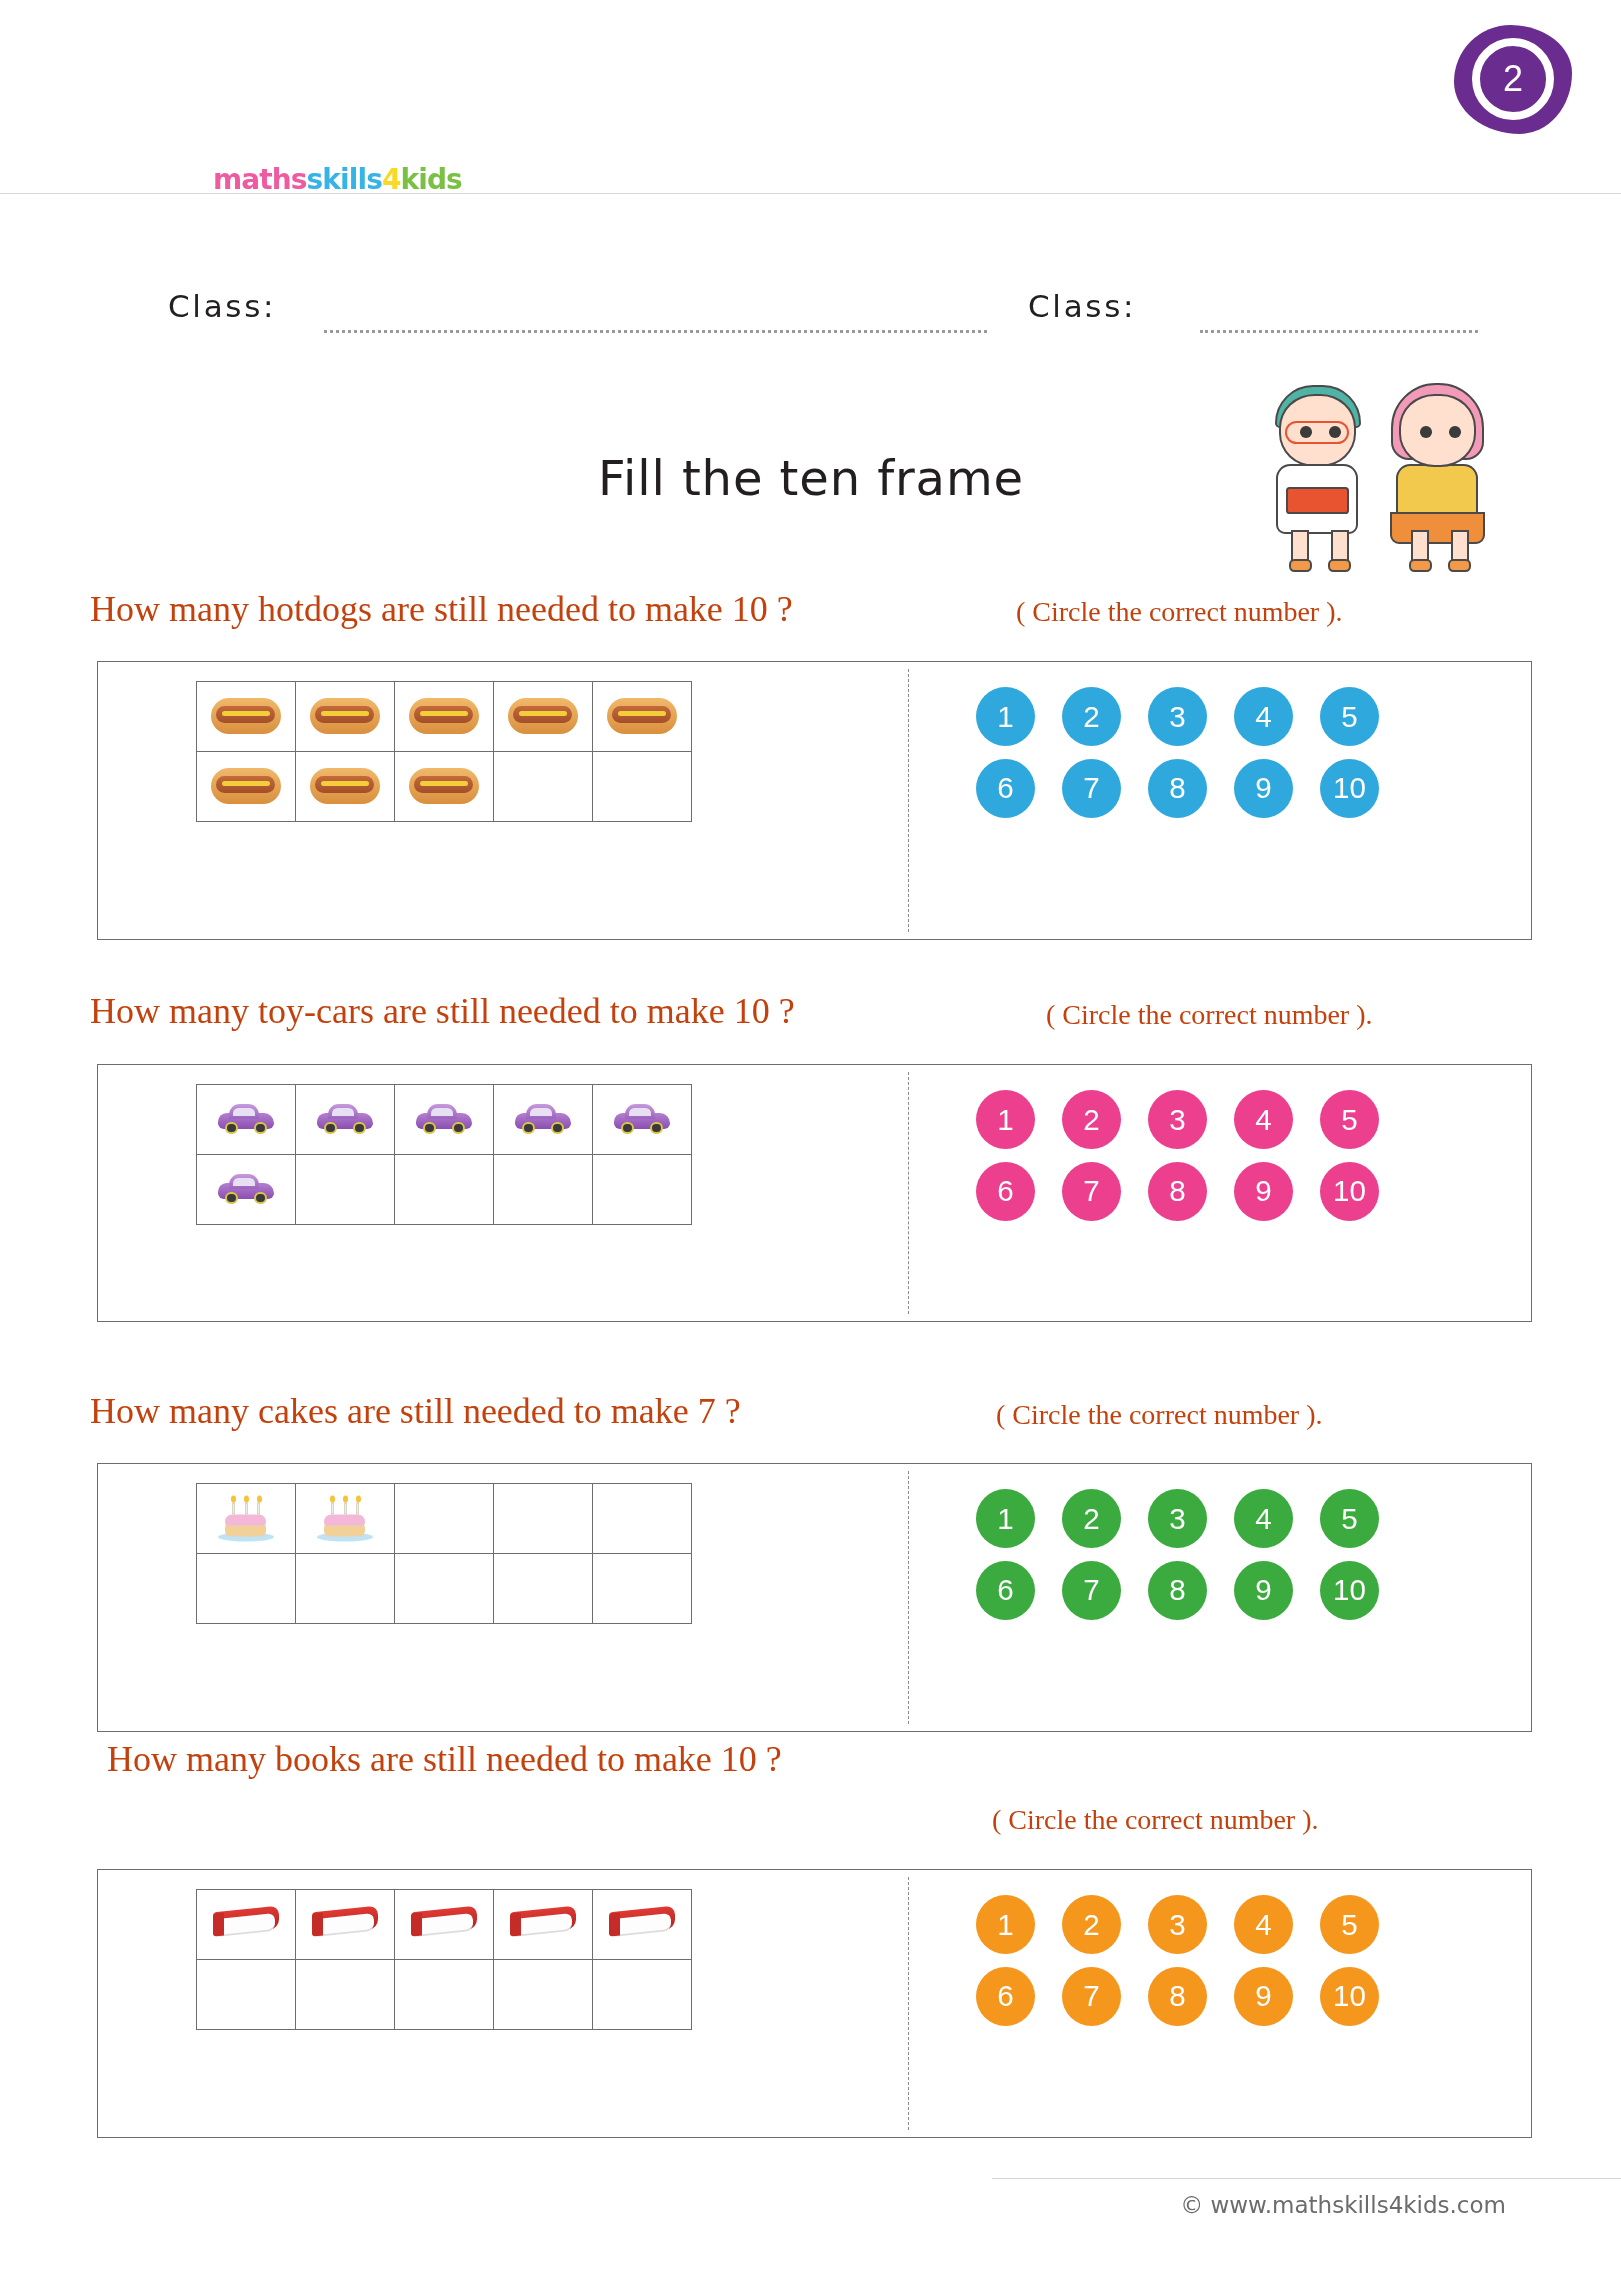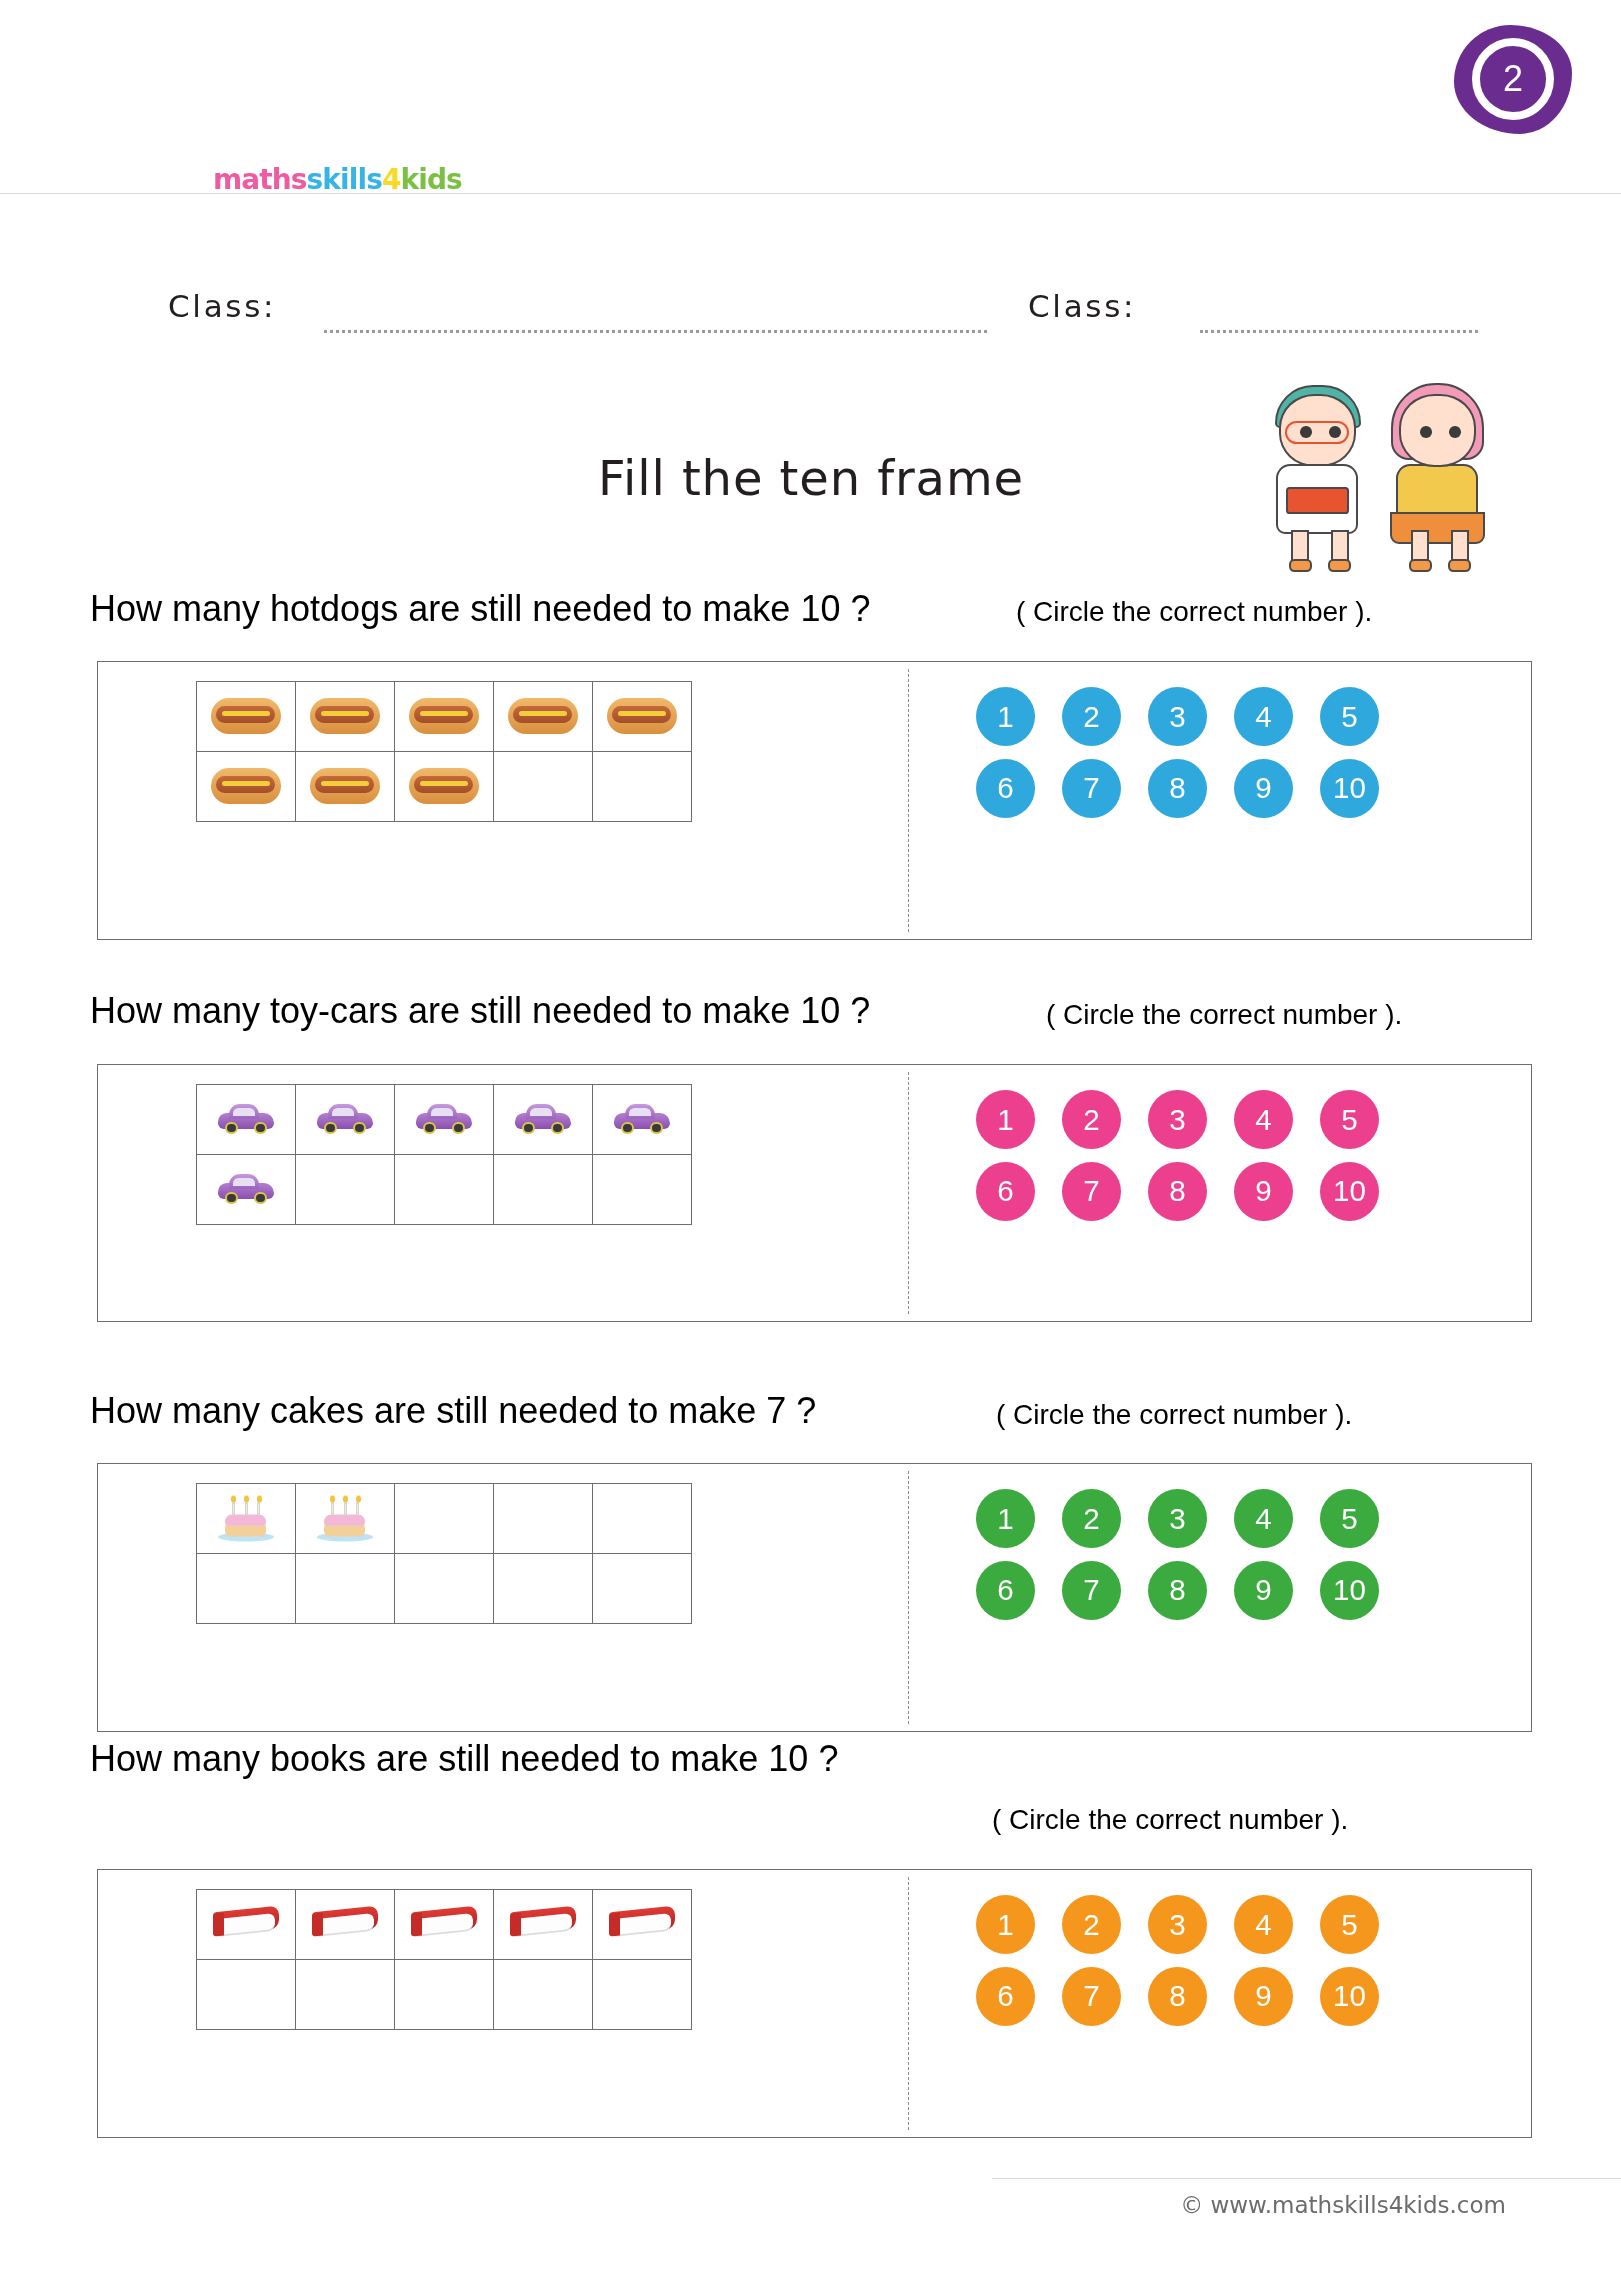--- a/index.html
+++ b/index.html
@@ -188,22 +188,22 @@
   .kid .shoe {
     position: absolute; width: 23px; height: 12.5px;
     background: #f2994a; border: 2.7px solid #4a4a4a; box-sizing: border-box;
     border-radius: 5.4px; top: 181px;
   }
 
   
   .question {
     position: absolute;
     left: 90px;
-    font-family: Liberation Sans, sans-serif;
-    color: #000000;
+    font-family: Liberation Serif, serif;
+    color: #c2410c;
     white-space: nowrap;
   }
   .q-main { font-size: 36px; }
   .q-sub { font-size: 28px; }
 
   .panel {
     position: absolute;
     left: 97px;
     width: 1435px;
     border: 1.8px solid #6d6d6d;
@@ -612,21 +612,21 @@
       <div class="ncircle" style="background: rgb(59, 171, 63);">4</div>
       <div class="ncircle" style="background: rgb(59, 171, 63);">5</div>
       <div class="ncircle" style="background: rgb(59, 171, 63);">6</div>
       <div class="ncircle" style="background: rgb(59, 171, 63);">7</div>
       <div class="ncircle" style="background: rgb(59, 171, 63);">8</div>
       <div class="ncircle" style="background: rgb(59, 171, 63);">9</div>
       <div class="ncircle" style="background: rgb(59, 171, 63);">10</div>
     </div>
 </div>
 
-<div class="question q-main" style="top:1738px;">How many books are still needed to make 10 ?</div>
+<div class="question q-main" style="top:1738px;margin-left:17px;">How many books are still needed to make 10 ?</div>
 <div class="question q-sub" style="top:1804px; left:992px;">( Circle the correct number ).</div>
 <div class="panel" style="top:1869px; height:269px;">
   <div class="divider"></div>
   <div class="frame">
       <div class="cell">
         <div class="art book">
           <div class="cover"></div>
           <div class="pages"></div>
           <div class="spine"></div>
         </div>

